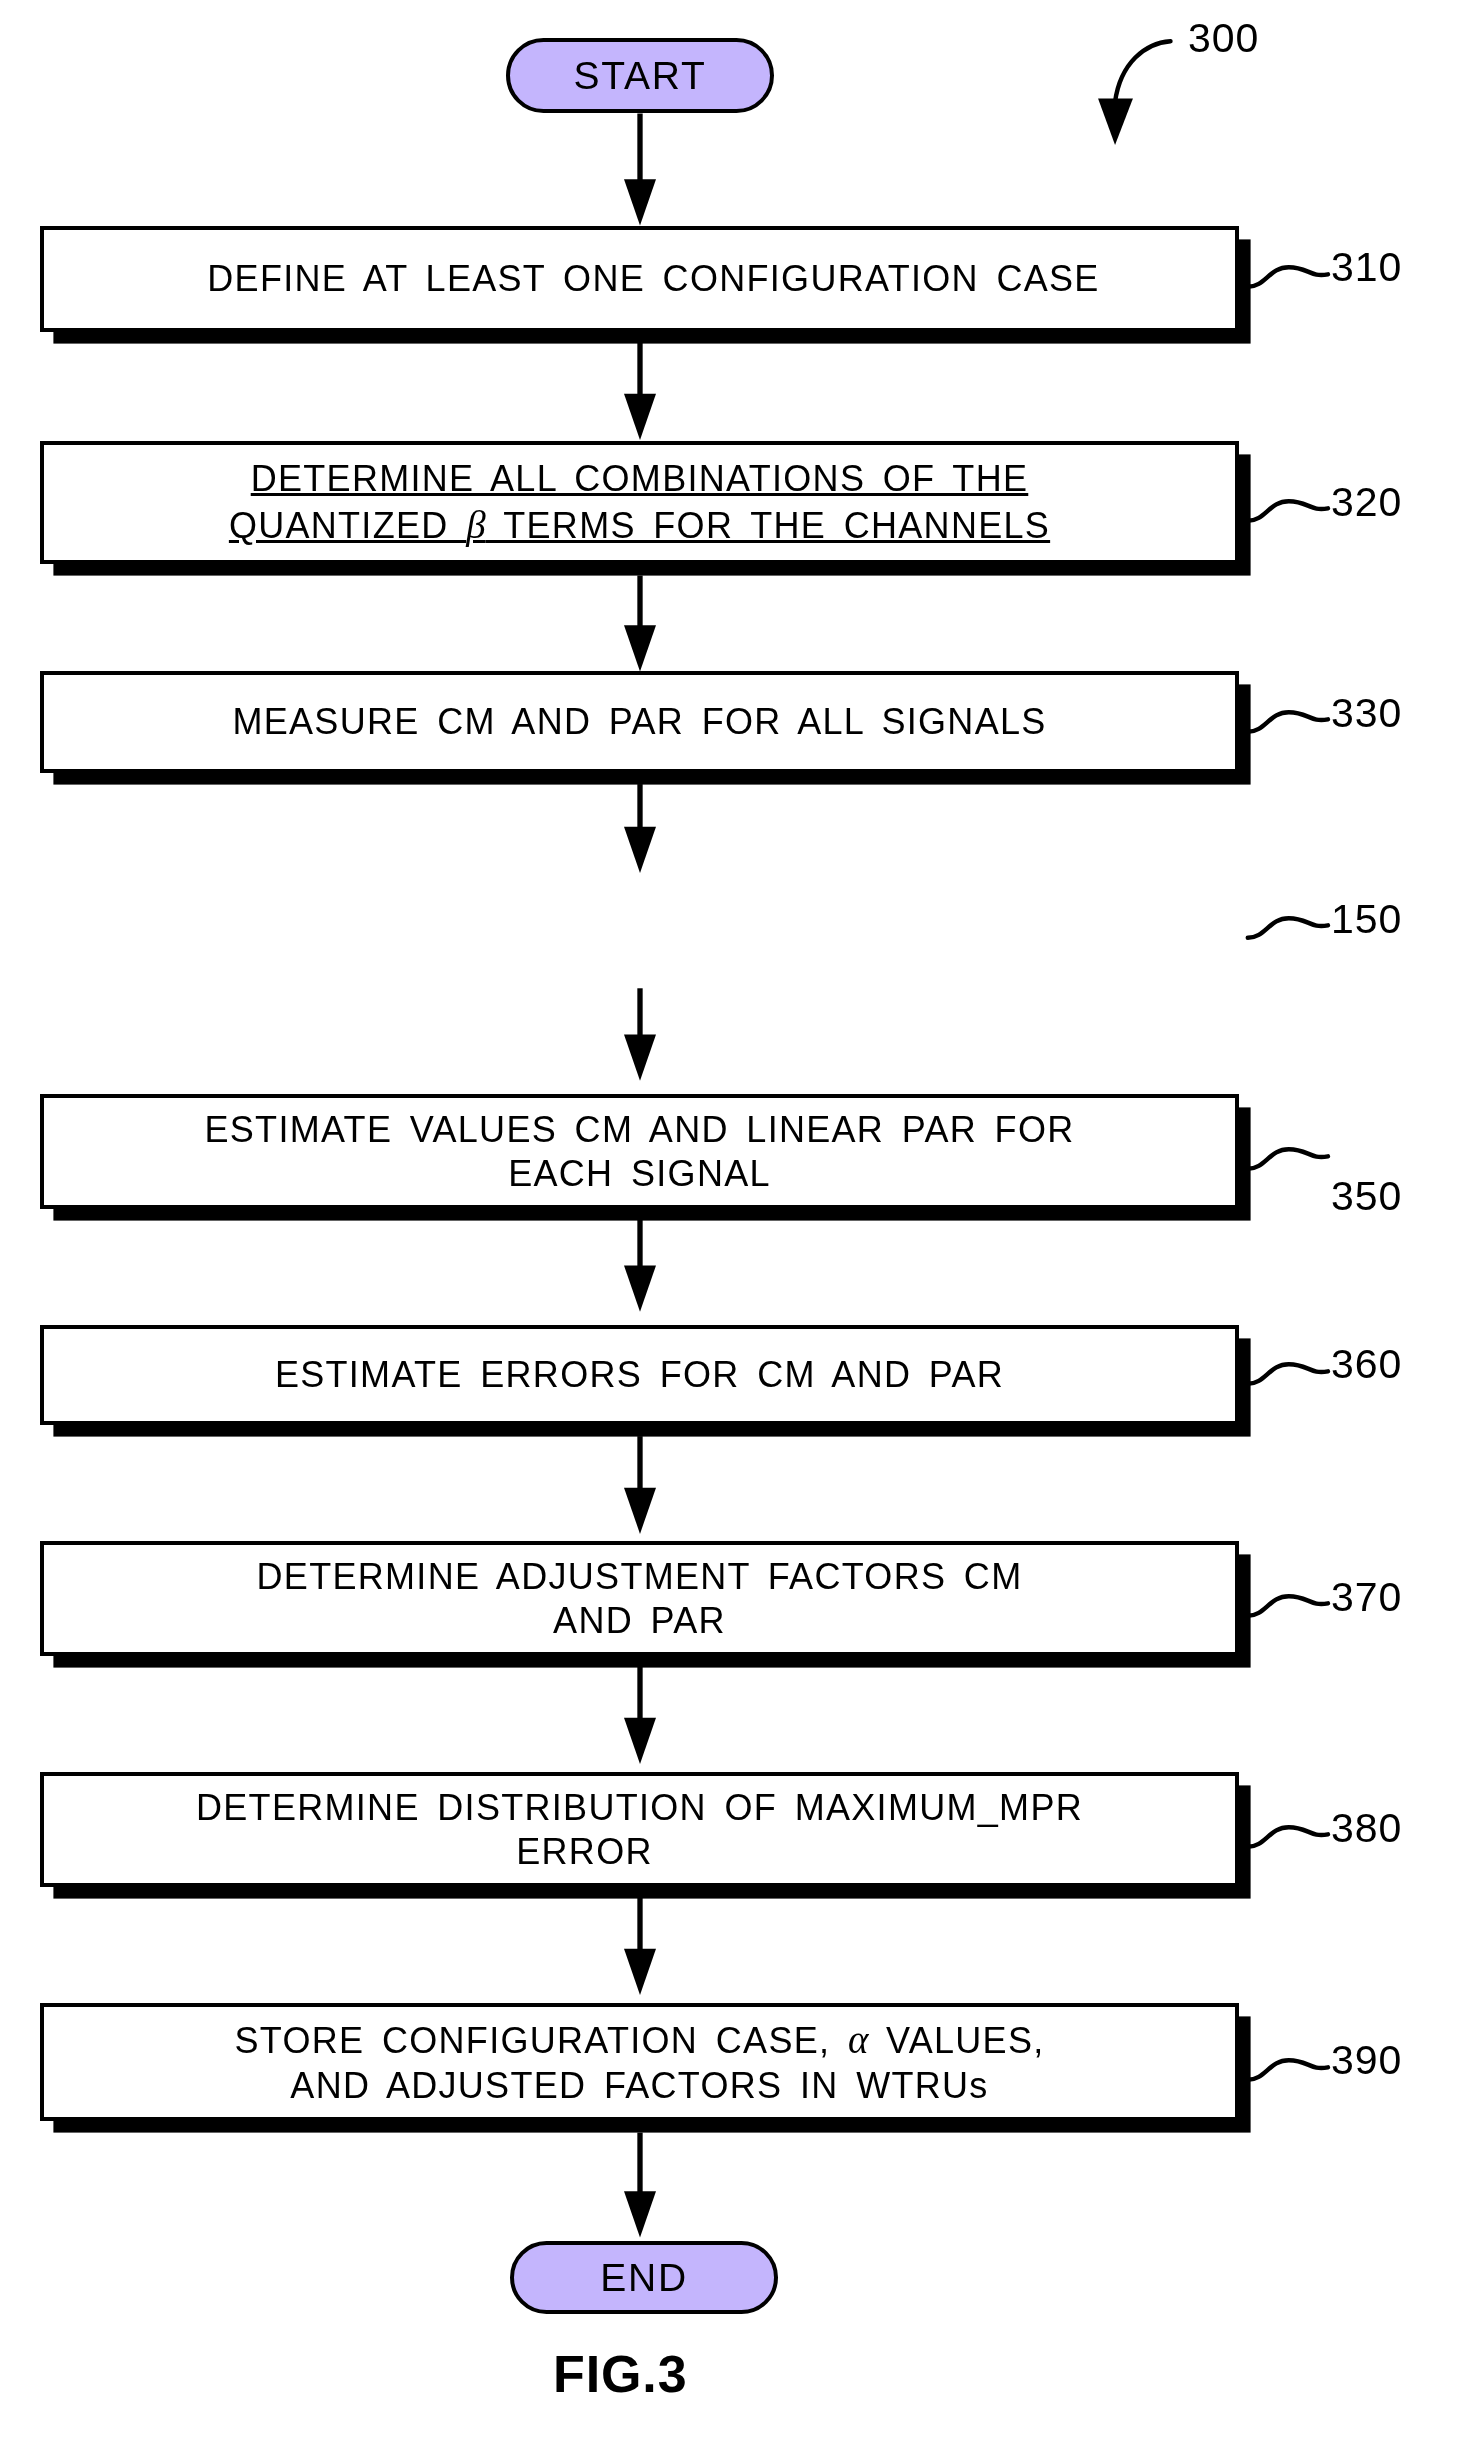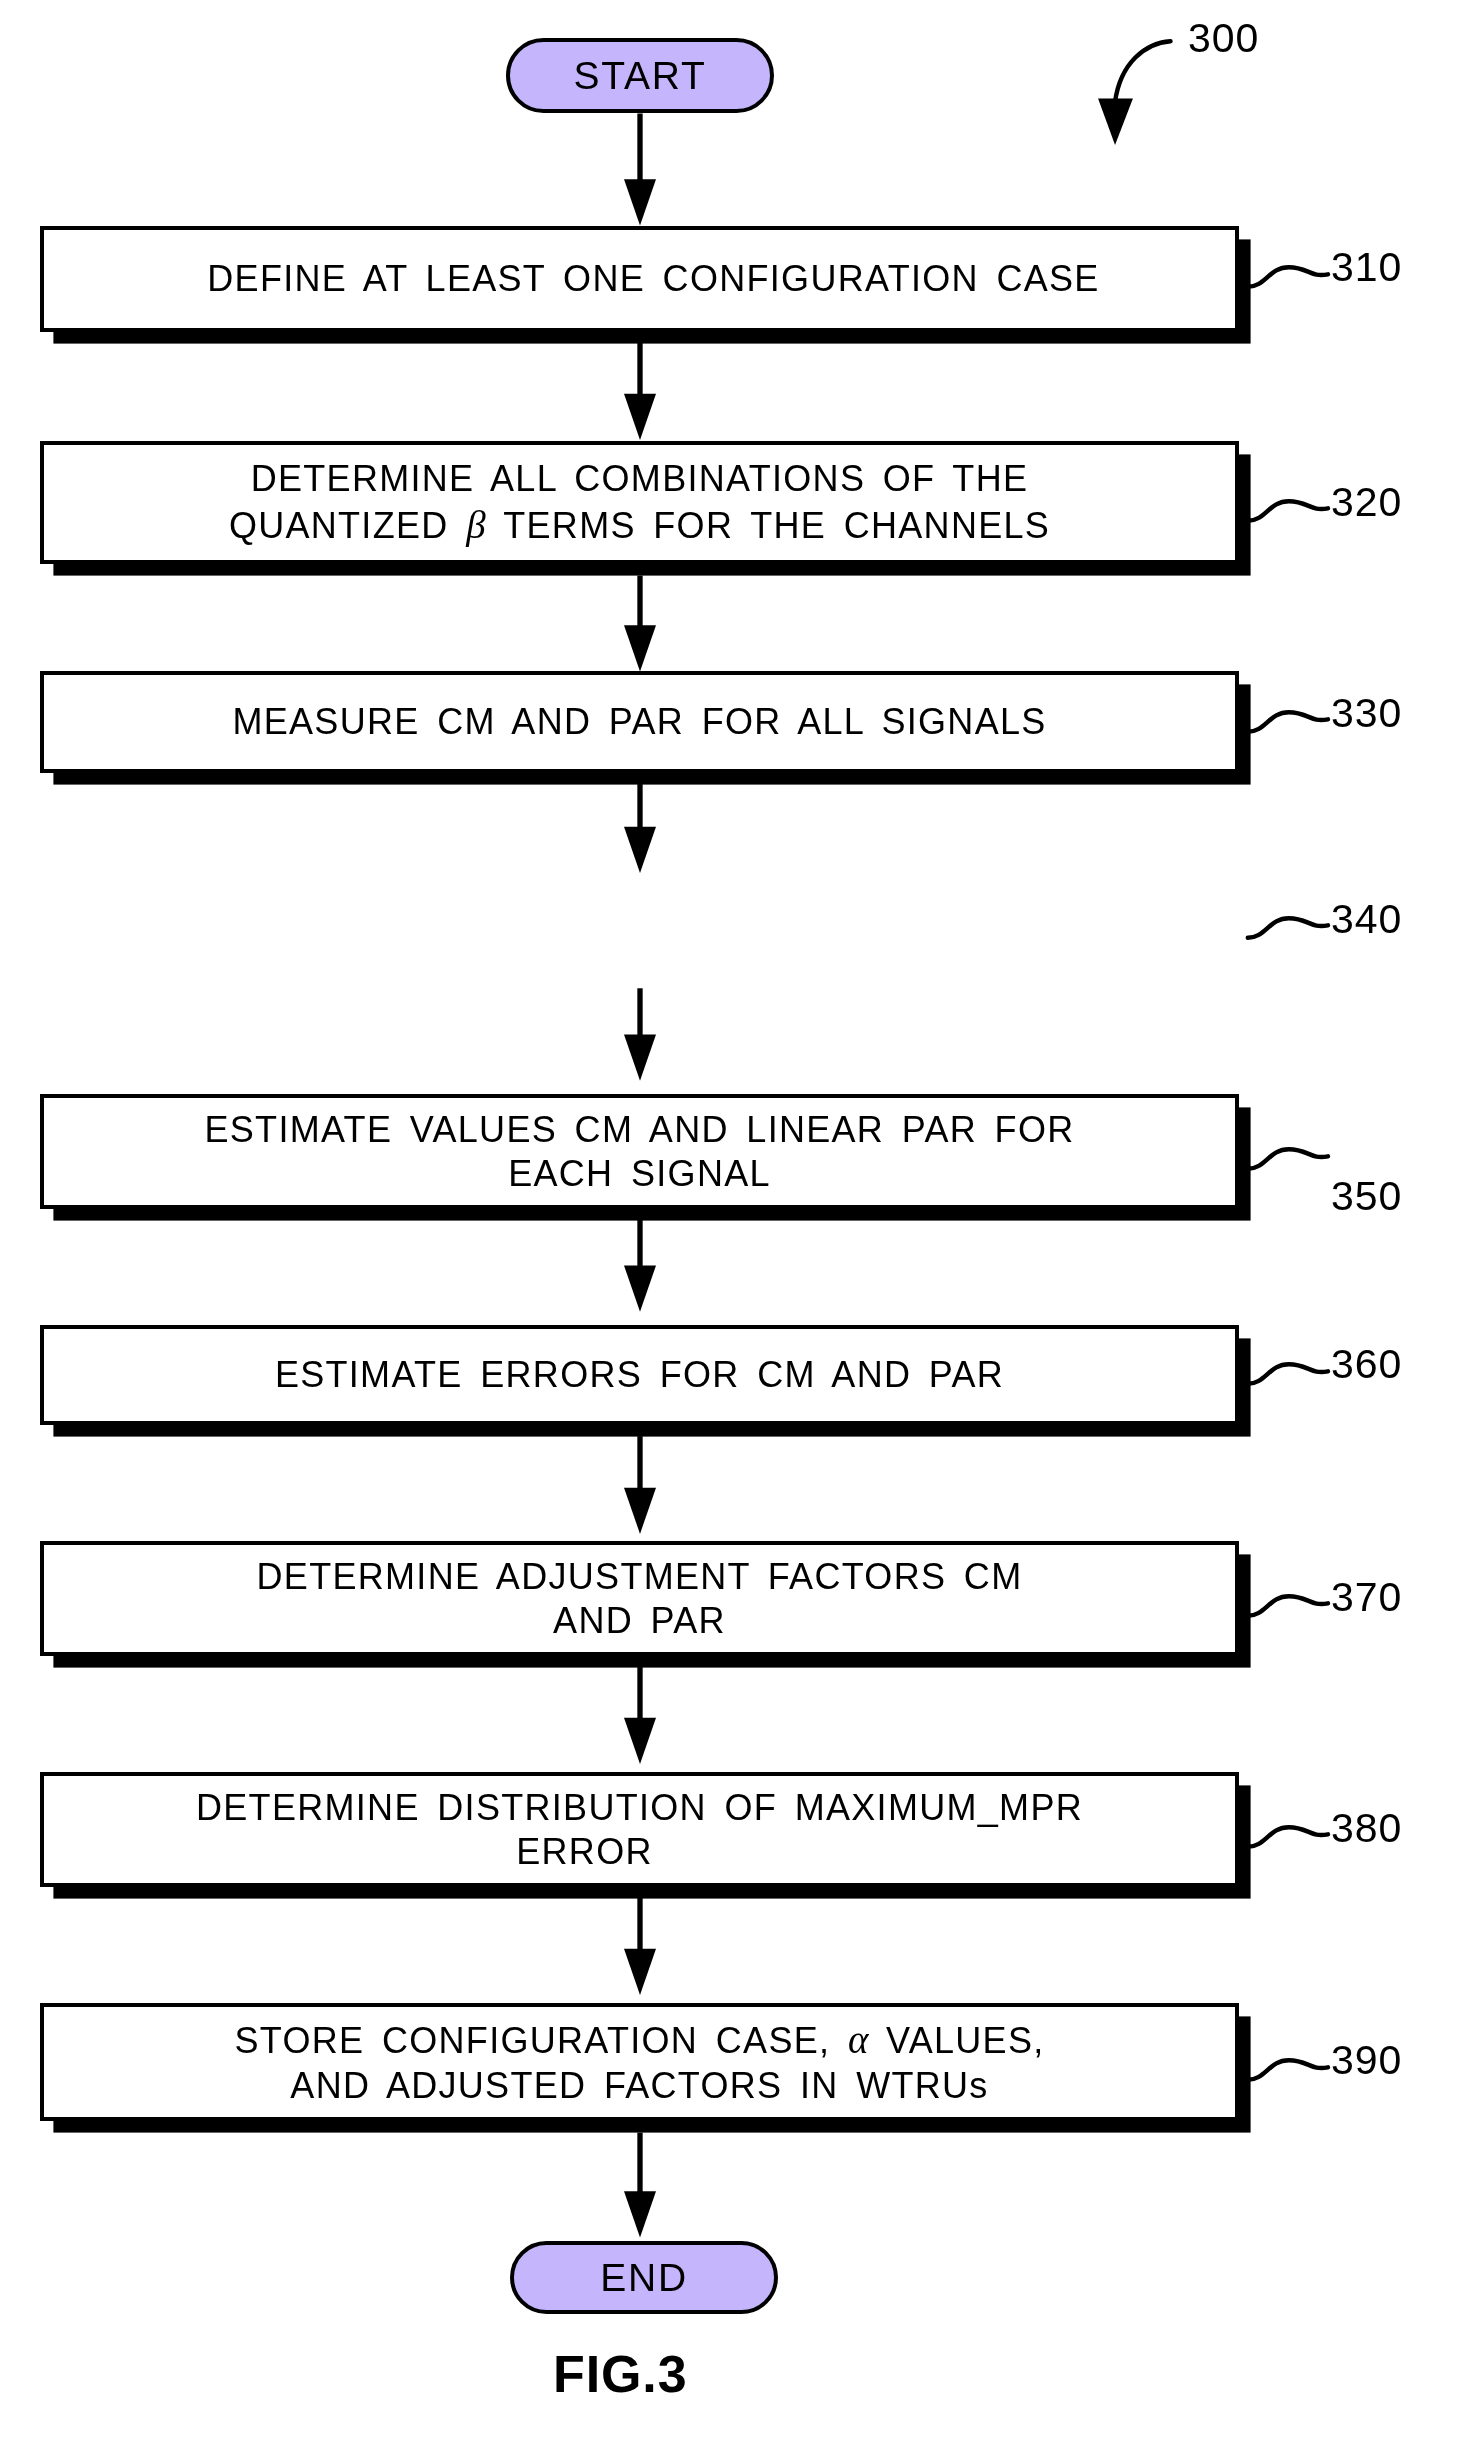--- a/index.html
+++ b/index.html
@@ -141,21 +141,21 @@
   </div>
   <div class="ref" style="left:1331px; top:243px;">310</div>
 
   <div class="connector" style="left:624px; top:338px;">
     <svg width="32" height="98" viewBox="0 0 36 110">
       <line x1="18" y1="0" x2="18" y2="76" stroke="#000" stroke-width="6"></line>
       <polygon points="0,58 36,58 18,110" fill="#000"></polygon>
     </svg>
   </div>
 
-  <div class="process" style="left:40px; top:437px; width:1199px; height:123px;">
+  <div class="process" style="left:40px; top:437px; width:1199px; height:123px;text-decoration:underline;">
     <span class="process-label"><span>DETERMINE ALL COMBINATIONS OF THE</span><br><span>QUANTIZED <span class="beta">β</span> TERMS FOR THE CHANNELS</span></span>
   </div>
   <div class="ref-lead" style="left:1246px; top:474px;">
     <svg width="98" height="50" viewBox="0 0 110 56">
       <path d="M 2 48 C 22 48, 26 26, 48 26 C 70 26, 72 38, 92 34" fill="none" stroke="#000" stroke-width="5" stroke-linecap="round"></path>
     </svg>
   </div>
   <div class="ref" style="left:1331px; top:478px;">320</div>
 
   <div class="connector" style="left:624px; top:571px;">
@@ -180,21 +180,21 @@
       <line x1="18" y1="0" x2="18" y2="66" stroke="#000" stroke-width="6"></line>
       <polygon points="0,48 36,48 18,100" fill="#000"></polygon>
     </svg>
   </div>
 
   <div class="ref-lead" style="left:1246px; top:891px;">
     <svg width="98" height="50" viewBox="0 0 110 56">
       <path d="M 2 48 C 22 48, 26 26, 48 26 C 70 26, 72 38, 92 34" fill="none" stroke="#000" stroke-width="5" stroke-linecap="round"></path>
     </svg>
   </div>
-  <div class="ref" style="left:1331px; top:895px;">340</div>
+  <div class="ref" style="left:1331px; top:895px;">150</div>
 
   <div class="connector" style="left:624px; top:984px;">
     <svg width="32" height="93" viewBox="0 0 36 104">
       <line x1="18" y1="0" x2="18" y2="70" stroke="#000" stroke-width="6"></line>
       <polygon points="0,52 36,52 18,104" fill="#000"></polygon>
     </svg>
   </div>
 
   <div class="process" style="left:40px; top:1090px; width:1199px; height:115px;">
     <span class="process-label"><span>ESTIMATE VALUES CM AND LINEAR PAR FOR</span><br><span>EACH SIGNAL</span></span>

